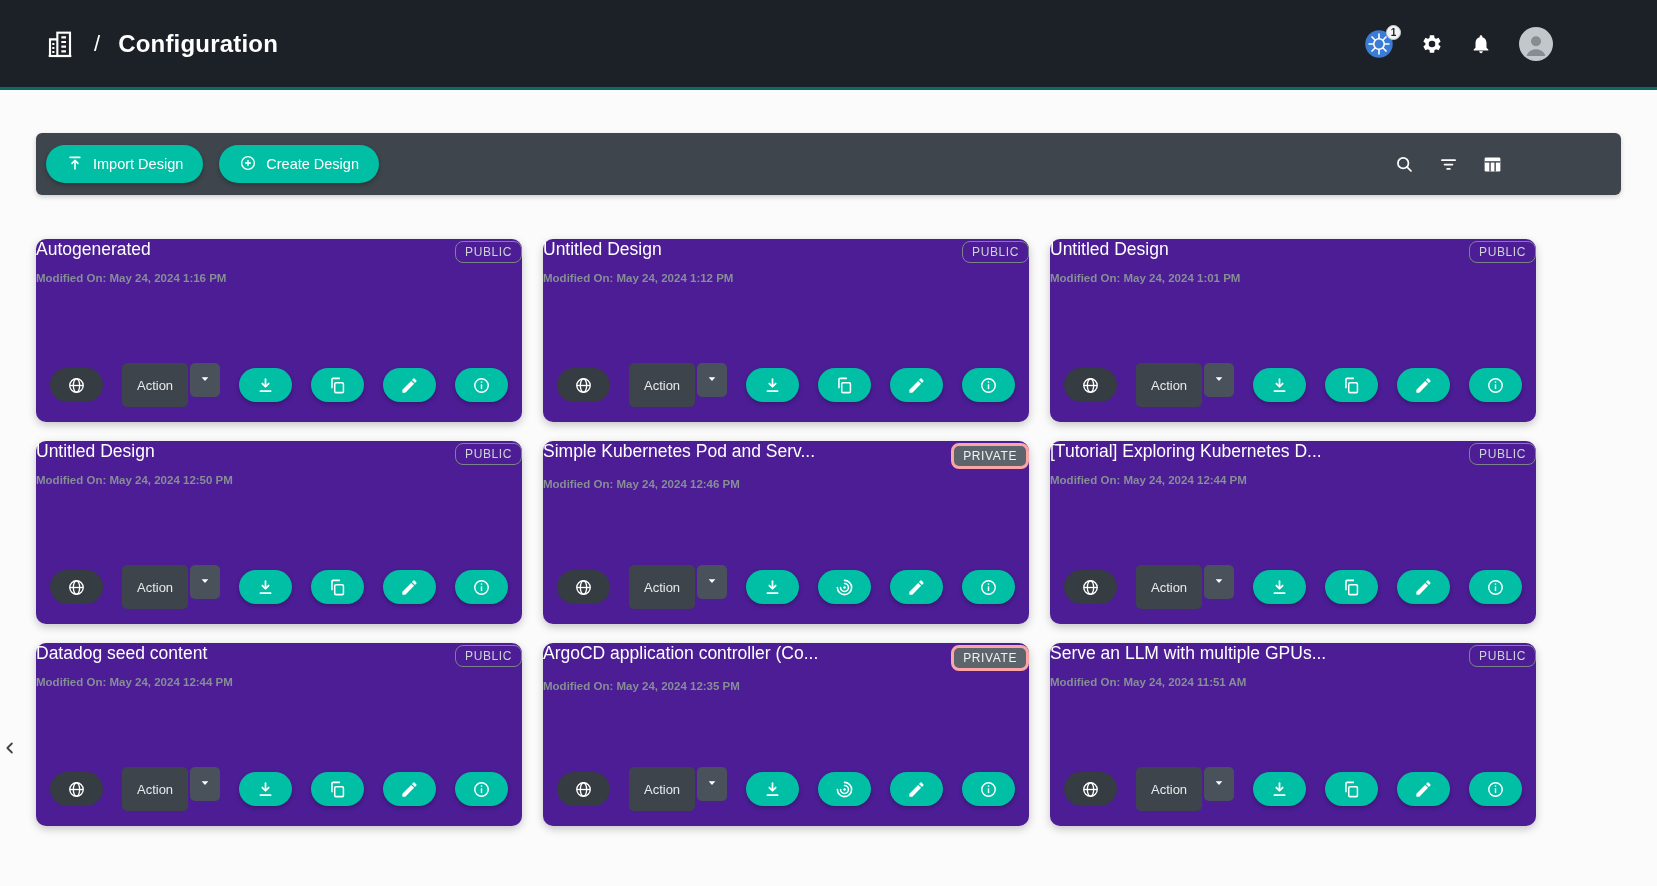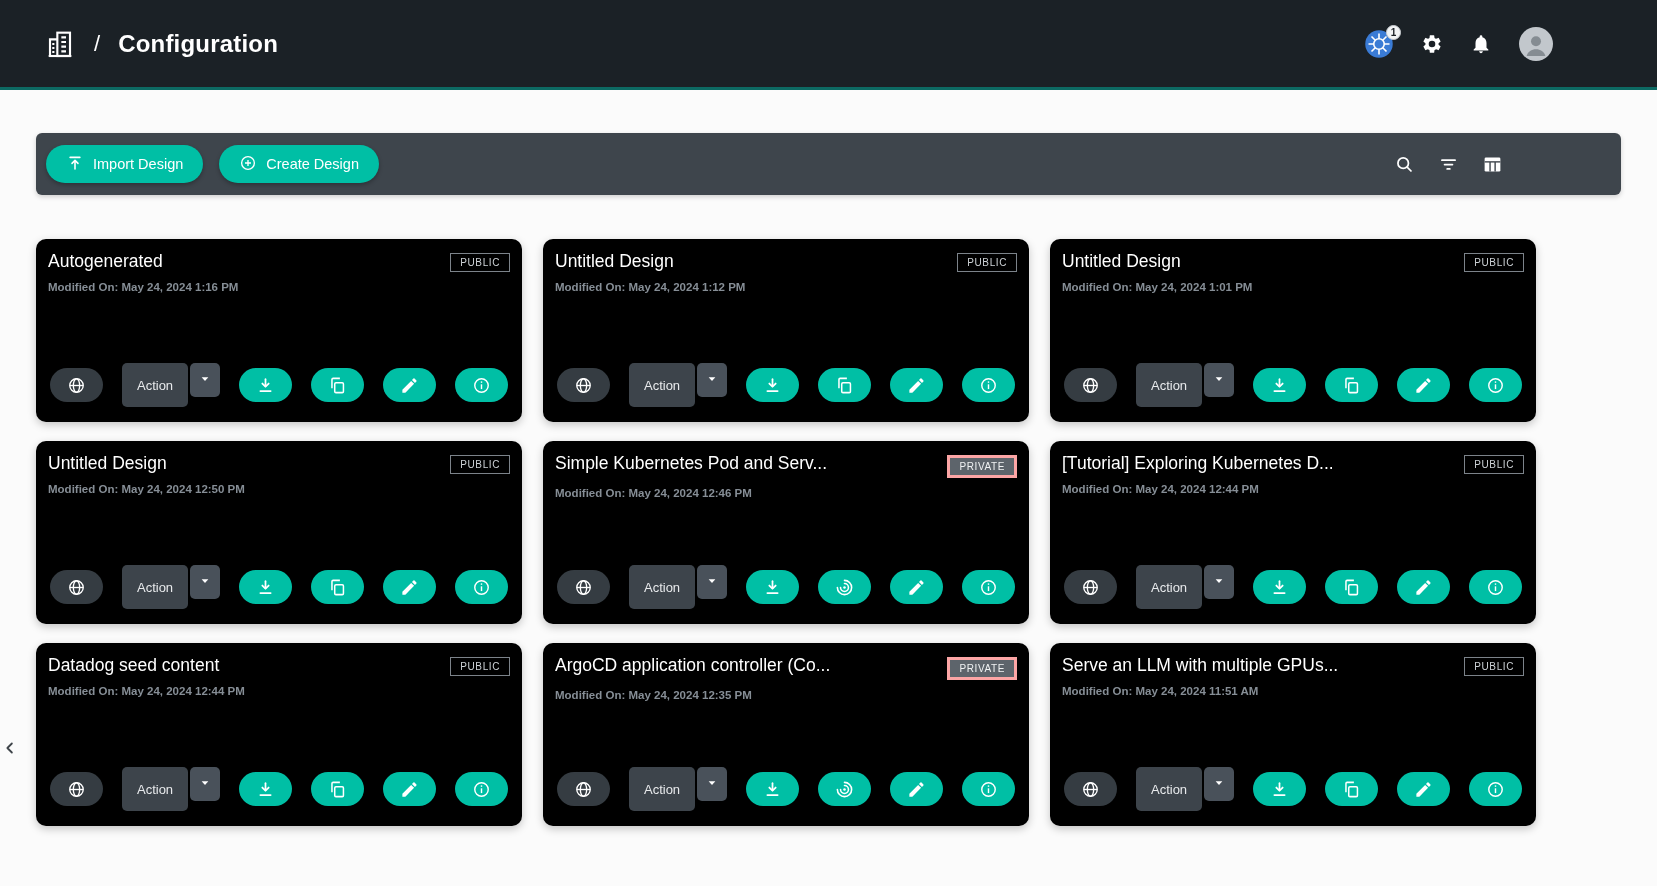--- a/index.html
+++ b/index.html
@@ -58,32 +58,32 @@
   }
   .toolbar-icons svg { width:21px; height:21px; cursor:pointer; display:block; }
   
   .grid {
     margin:44px 0 0 36px;
     display:grid; grid-template-columns:repeat(3,486px);
     column-gap:21px; row-gap:19px;
   }
   .card {
     position:relative; height:183px;
-    background:#000000; border-radius:10px;
-    padding:12px; box-shadow:0 3px 8px rgba(0,0,0,.22);
+    background:#4c1d95; border-radius:10px;
+    padding:0; box-shadow:0 3px 8px rgba(0,0,0,.22);
   }
   .card-head { display:flex; justify-content:space-between; align-items:flex-start; }
   .card-title {
     color:#fff; font-size:17.5px; font-weight:500;
     white-space:nowrap; overflow:hidden; text-overflow:ellipsis;
     padding-right:12px; max-width:370px;
   }
   .badge {
-    font-size:10px; letter-spacing:.6px; padding:3px 9px;
-    border-radius:0; flex:0 0 auto; margin-top:2px;
+    font-size:12px; letter-spacing:.6px; padding:3px 9px;
+    border-radius:8px; flex:0 0 auto; margin-top:2px;
   }
   .badge-public  { color:#ced3d7; border:1px solid #7c838a; background:transparent; }
   .badge-private { color:#f0f2f3; border:3px solid #fca5a5; background:#5d646b; }
   .modified {
     margin-top:9px; color:#868e96; font-size:11.5px;
     font-weight:700;
   }
   .actions {
     position:absolute; left:14px; right:14px; bottom:15px;
     display:flex; align-items:center; justify-content:space-between;

